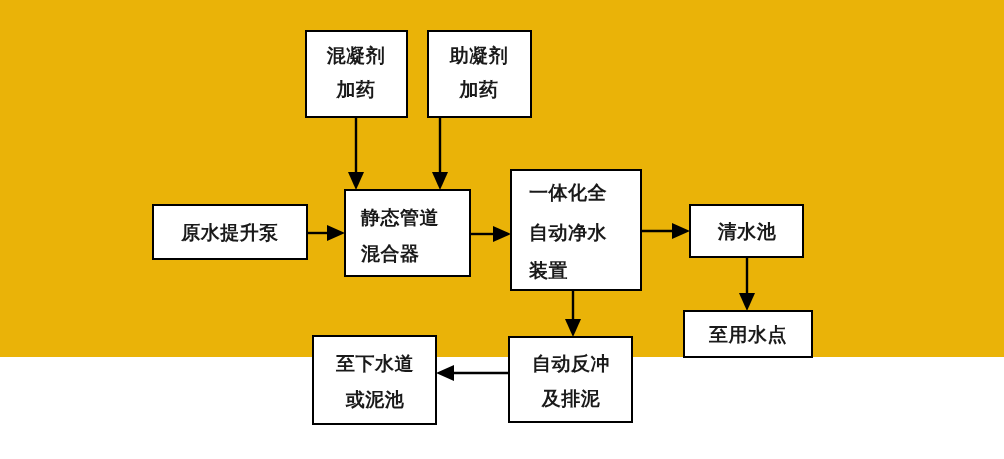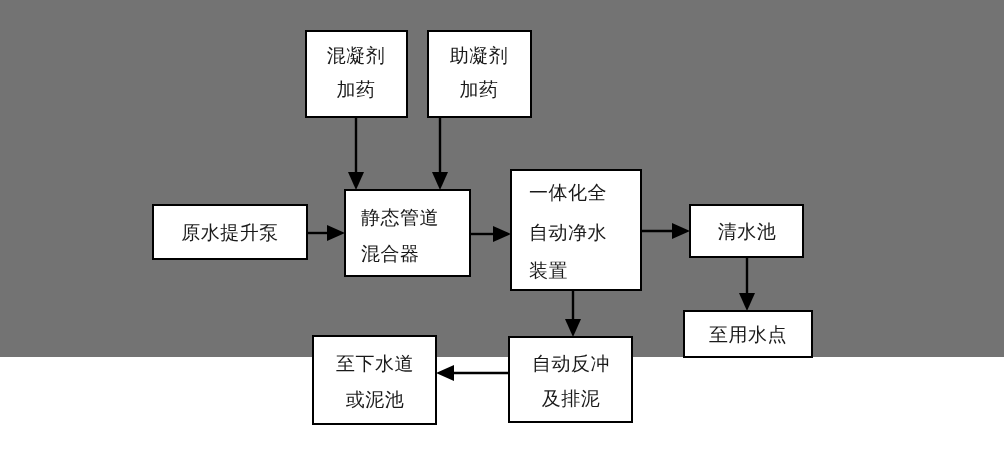--- a/index.html
+++ b/index.html
@@ -10,21 +10,22 @@
   body {
     width: 1004px;
     height: 459px;
     font-family: "DejaVu Serif", "Liberation Serif", serif;
     overflow: hidden;
   }
   #diagram-root {
     position: relative;
     width: 1004px;
     height: 357px;
-    background: #737373;
+    background: #eab308;
+    font-weight: bold;
   }
   svg#flowchart {
     display: block;
     width: 1004px;
     height: 459px;
   }
   .node-box {
     fill: #ffffff;
     stroke: #000000;
     stroke-width: 2;

